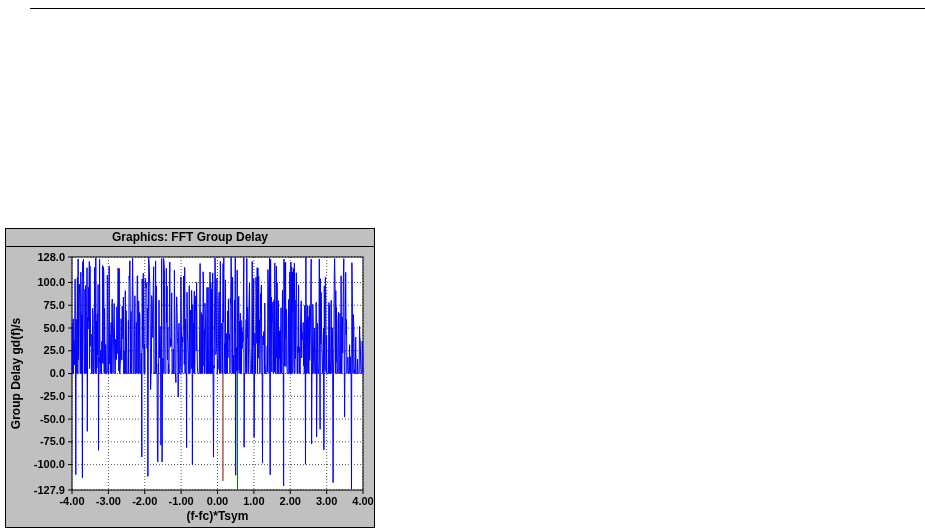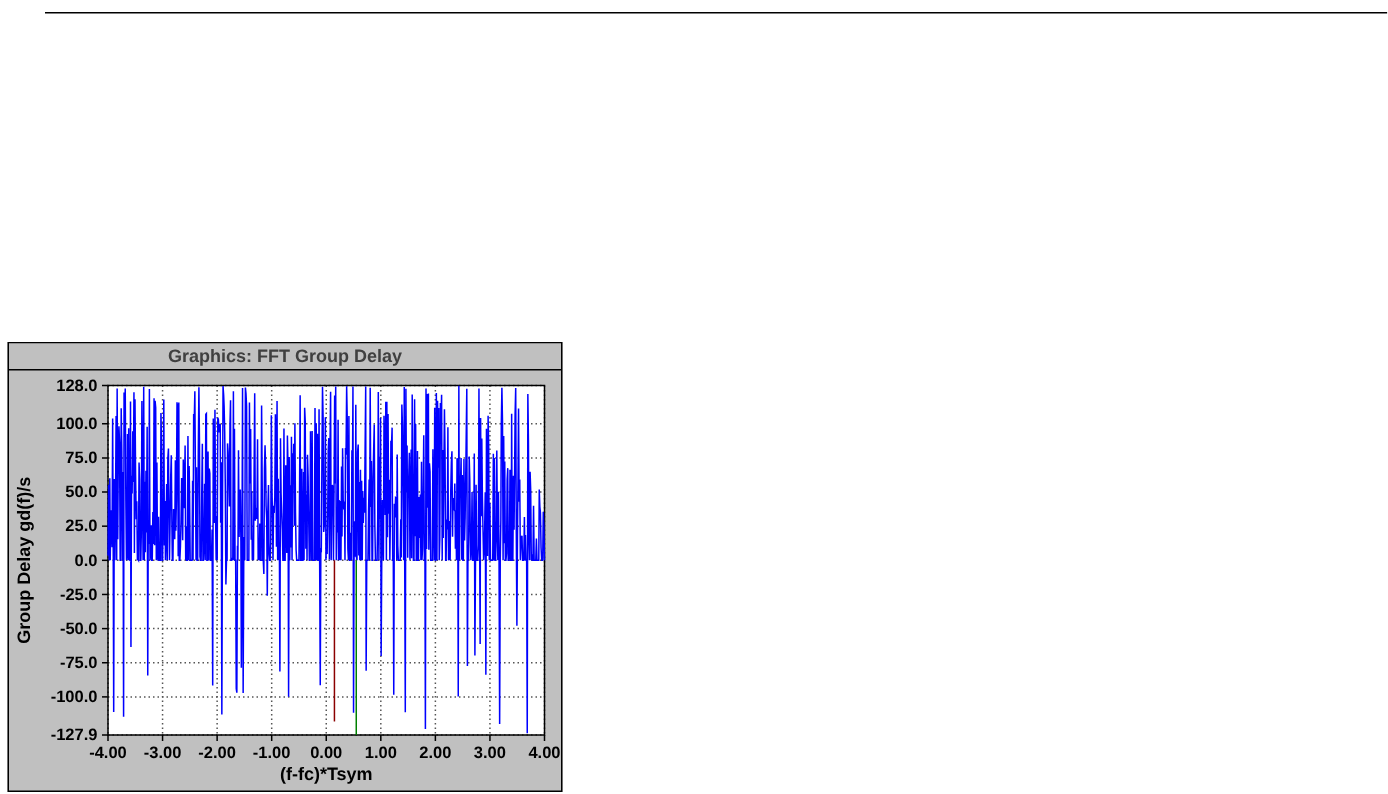--- a/index.html
+++ b/index.html
@@ -27,21 +27,21 @@
     height: 298px;
     background: #c0c0c0;
     border: 1px solid #000000;
   }
   .title-bar {
     height: 17px;
     line-height: 17px;
     text-align: center;
     font-size: 12px;
     font-weight: bold;
-    color: #404040;
+    color: #000000;
     background: #c0c0c0;
     border-bottom: 1px solid #000000;
     user-select: none;
   }
   .chart-area {
     position: relative;
     width: 368px;
     height: 280px;
     text-align: center;
   }

